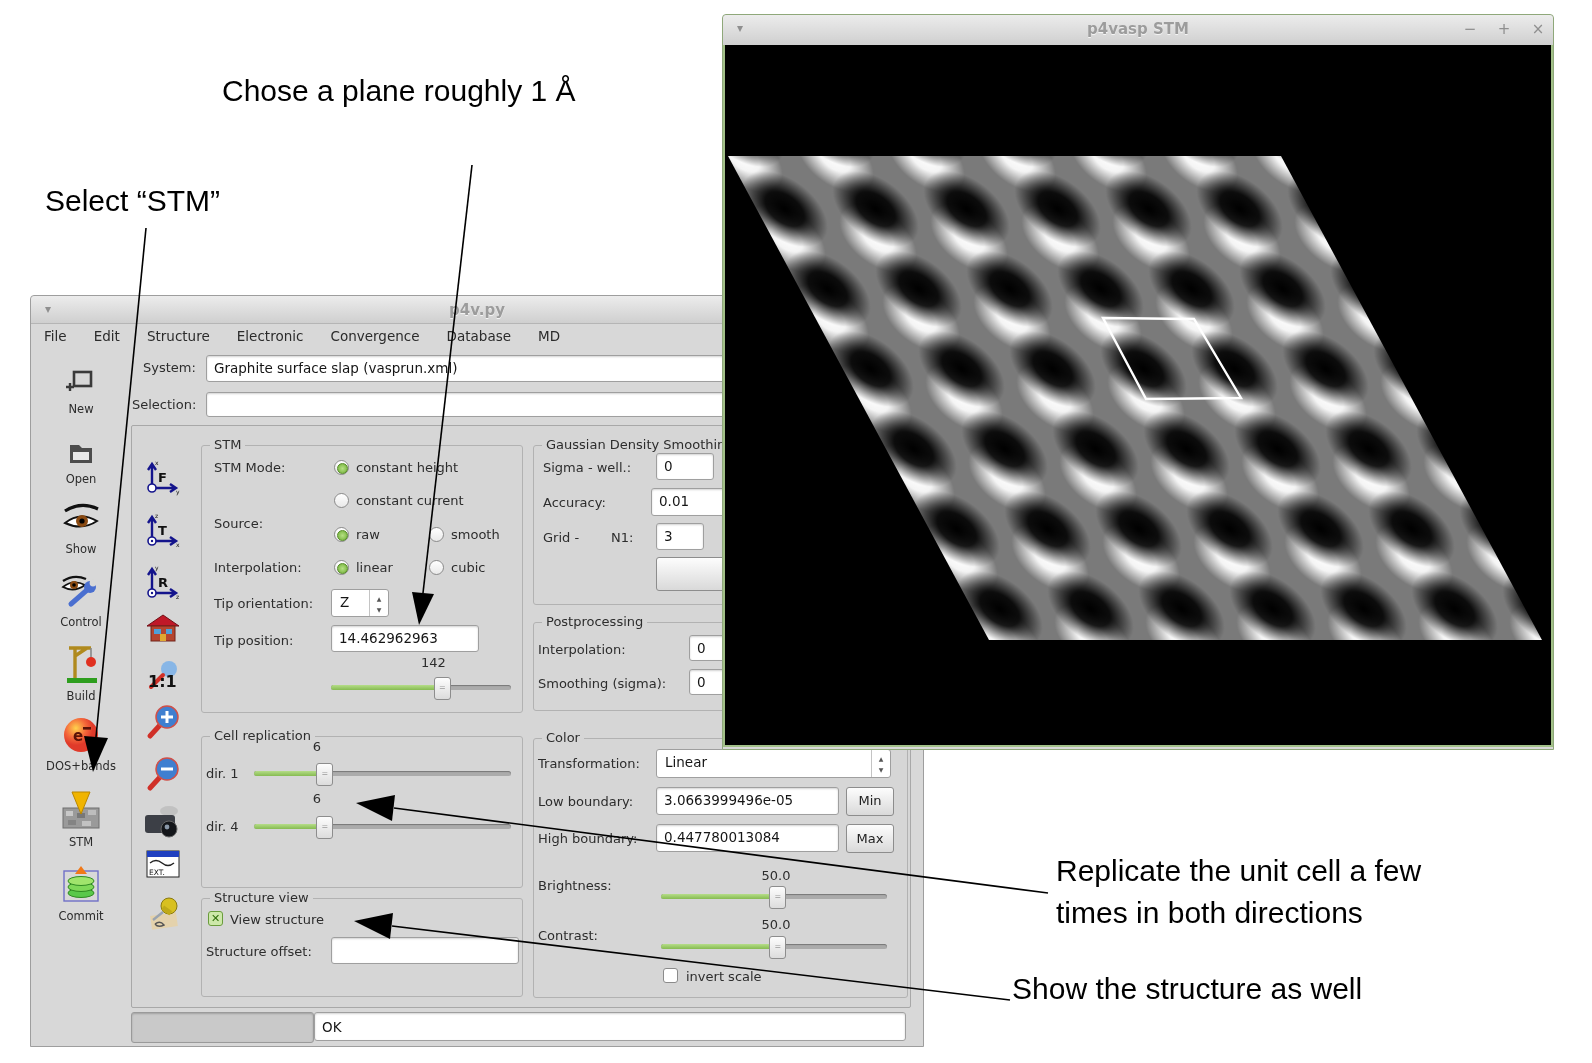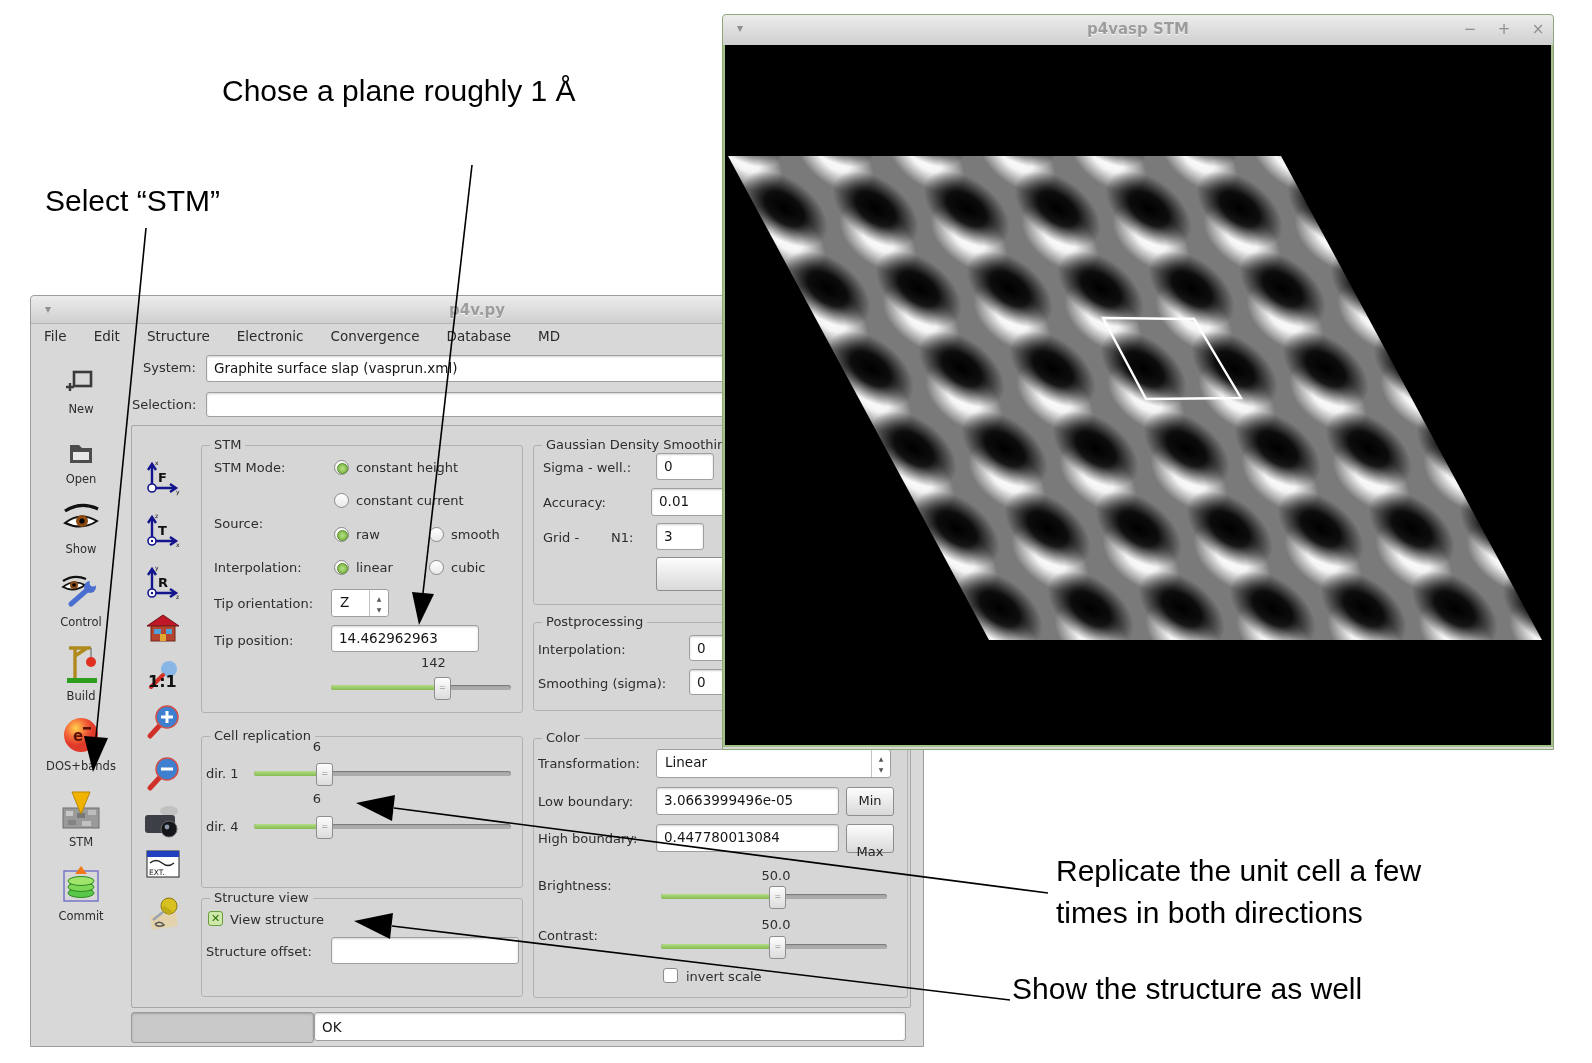--- a/index.html
+++ b/index.html
@@ -321,21 +321,21 @@
     <div class="abs lbl" style="left:507px;top:460px">Transformation:</div>
     <div class="spin" style="left:625px;top:453px;width:235px;height:29px">
       <span class="val">Linear</span>
       <span class="arr">▲<br>▼</span>
     </div>
     <div class="abs lbl" style="left:507px;top:498px">Low boundary:</div>
     <div class="abs entry" style="left:625px;top:491px;width:183px;height:28px">3.0663999496e-05</div>
     <div class="btn" style="left:815px;top:491px;width:48px;height:29px;padding-top:5px">Min</div>
     <div class="abs lbl" style="left:507px;top:535px">High boundary:</div>
     <div class="abs entry" style="left:625px;top:528px;width:183px;height:28px">0.447780013084</div>
-    <div class="btn" style="left:815px;top:528px;width:48px;height:29px;padding-top:19px">Max</div>
+    <div class="btn" style="left:815px;top:528px;width:48px;height:29px;padding-top:6px">Max</div>
     <div class="abs lbl" style="left:710px;top:572px;width:70px;text-align:center">50.0</div>
     <div class="abs lbl" style="left:507px;top:582px">Brightness:</div>
     <div class="slider" style="left:630px;top:590px;width:226px">
       <div class="track"></div>
         <div class="fill" style="width:51%"></div>
         <div class="knob" style="left:51%">=</div>
     </div>
     <div class="abs lbl" style="left:710px;top:621px;width:70px;text-align:center">50.0</div>
     <div class="abs lbl" style="left:507px;top:632px">Contrast:</div>
     <div class="slider" style="left:630px;top:640px;width:226px">

